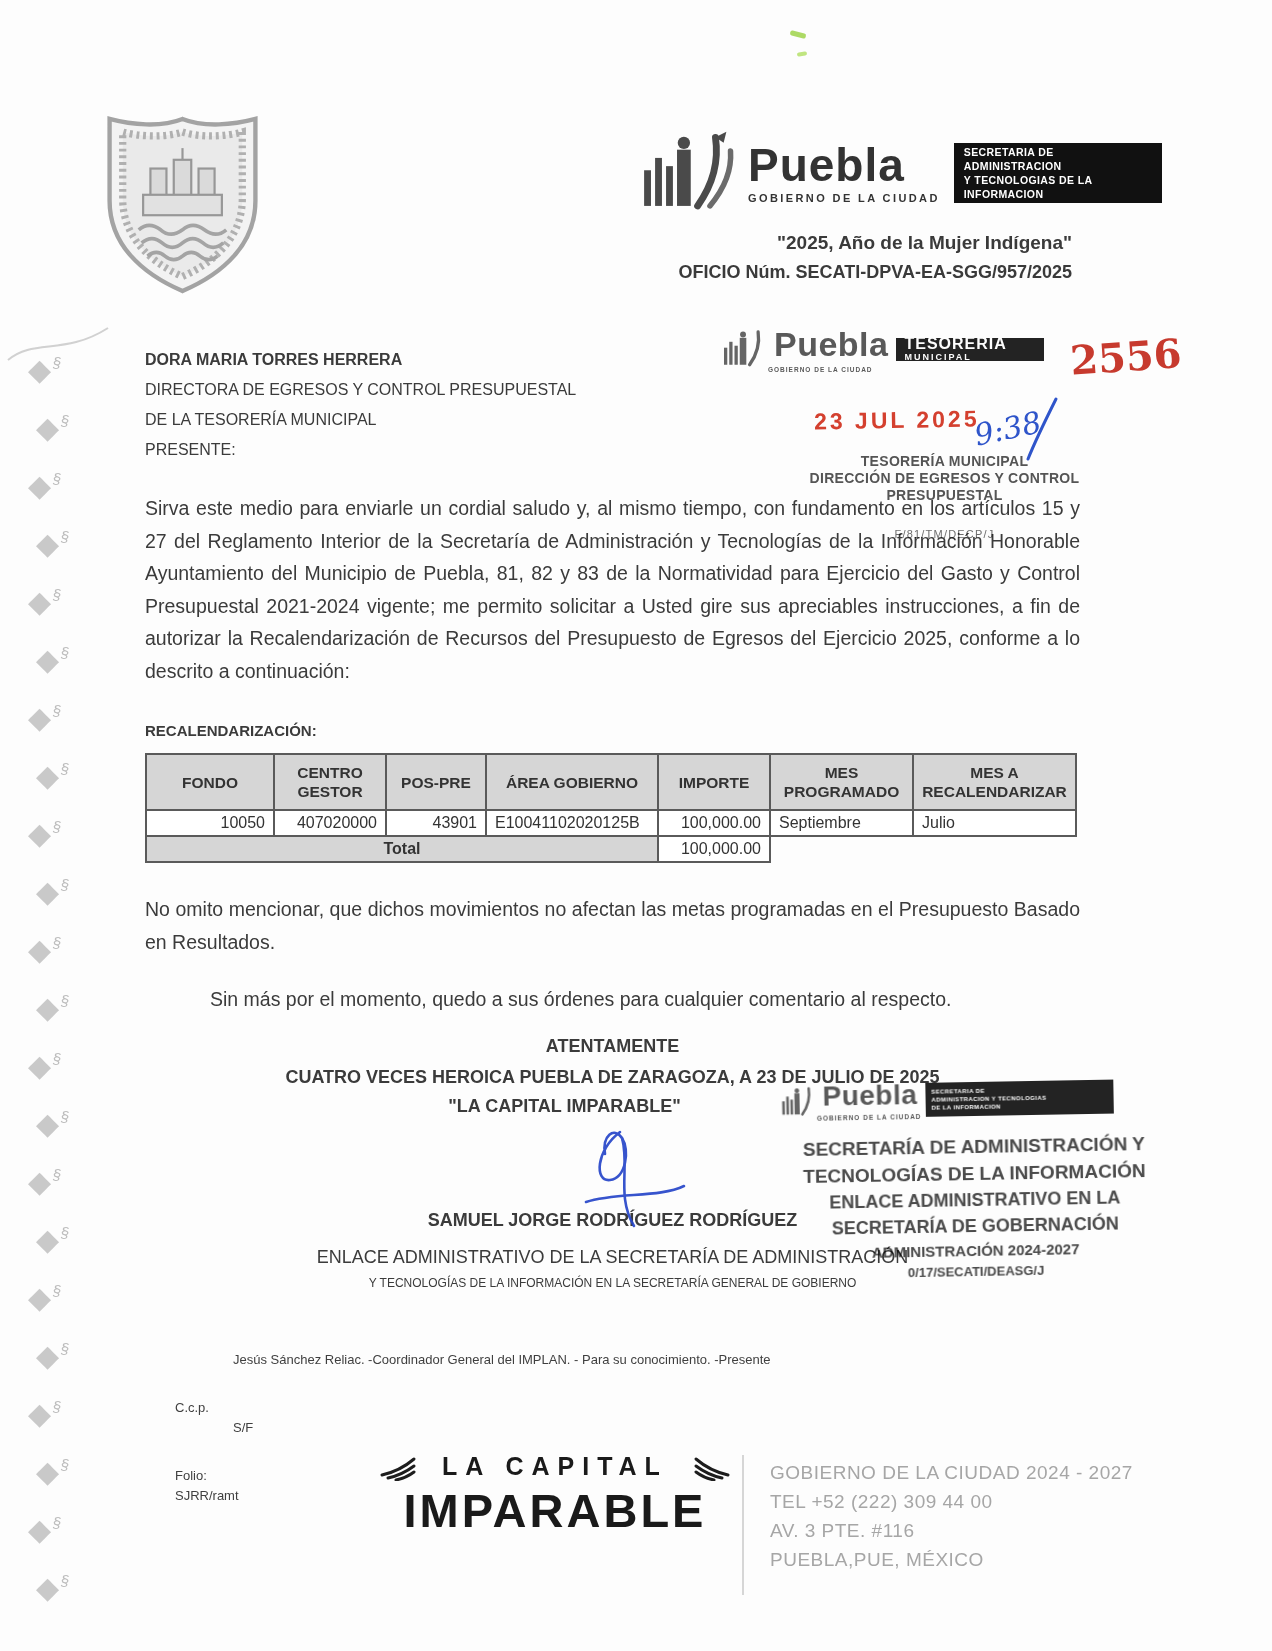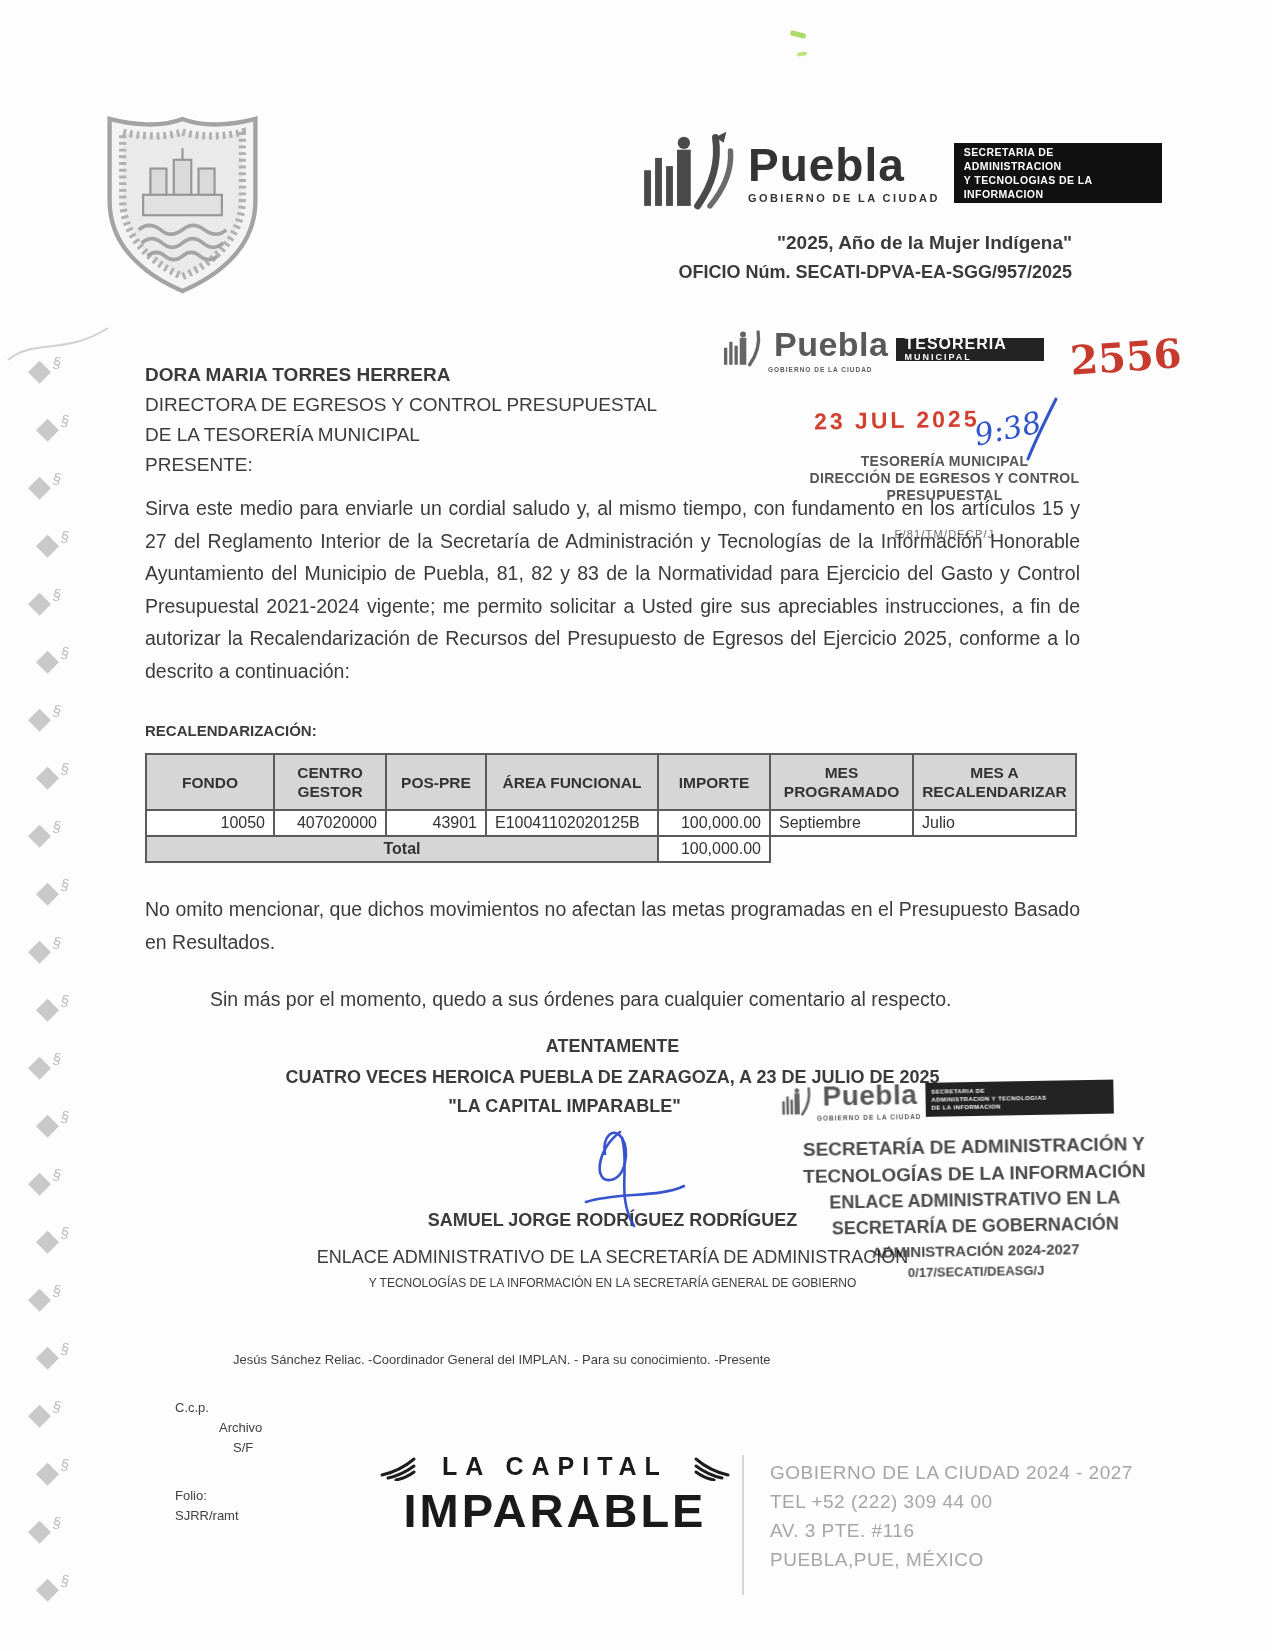--- a/index.html
+++ b/index.html
@@ -34,21 +34,21 @@
   .brand-sub { font-size:11px; font-weight:bold; color:#333; letter-spacing:2.4px; margin-top:4px; }
   .black-box { background:#111; color:#fff; padding:8px 10px; display:flex; flex-direction:column; justify-content:center; }
   .hdr-box { width:208px; height:60px; }
   .hdr-box span { font-size:10.5px; font-weight:bold; letter-spacing:.4px; line-height:14px; }
 
   .quote-block { position:absolute; right:200px; top:232px; text-align:right; z-index:2; }
   .quote { font-size:19px; font-weight:bold; color:#3a3a3a; }
   .oficio { font-size:18px; font-weight:bold; color:#3a3a3a; margin-top:8px; }
 
   
-  .recipient { position:absolute; left:145px; top:360px; font-size:19px; line-height:30px; z-index:2; }
+  .recipient { position:absolute; left:145px; top:345px; font-size:16px; line-height:30px; z-index:2; }
   .recipient .name { font-weight:bold; }
 
   
   .stamp { mix-blend-mode:multiply; }
   .stamp-rec { position:absolute; left:722px; top:325px; width:445px; z-index:3; }
   .mini-logo { display:flex; align-items:center; opacity:.92; }
   .mini-word { font-size:34px; font-weight:bold; color:#4c4c4c; letter-spacing:.5px; margin:0 8px 0 6px; }
   .mini-sub { font-size:6.5px; font-weight:bold; color:#4c4c4c; letter-spacing:1px; margin-top:2px; }
   .mini-brand { display:flex; flex-direction:column; }
   .rec-box { width:148px; height:23px; padding:4px 8px; }
@@ -253,21 +253,21 @@
           <col style="width:172px">
         <col style="width:112px">
           <col style="width:143px">
           <col style="width:163px">
       </colgroup>
       <tbody>
           <tr>
         <th>FONDO</th>
         <th>CENTRO GESTOR</th>
         <th>POS-PRE</th>
-        <th>ÁREA FUNCIONAL</th>
+        <th>ÁREA GOBIERNO</th>
         <th>IMPORTE</th>
         <th>MES PROGRAMADO</th>
         <th>MES A RECALENDARIZAR</th>
       </tr>
       <tr>
         <td class="num">10050</td>
         <td class="num">407020000</td>
         <td class="num">43901</td>
         <td class="ctr">E10041102020125B</td>
         <td class="num">100,000.00</td>
@@ -337,23 +337,20 @@
       <div class="l6">0/17/SECATI/DEASG/J</div>
     </div>
   </div>
 
   <div class="ccp">
     <div class="ccp-row">
       <span class="lbl">C.c.p.</span>
       <span>Jesús Sánchez Reliac. -Coordinador General del IMPLAN. - Para su conocimiento. -Presente</span>
     </div>
     <div class="ccp-row">
-      <span class="ind">Archivo</span>
-    </div>
-    <div class="ccp-row">
       <span class="lbl">Folio:</span>
       <span>S/F</span>
     </div>
     <div class="ccp-row">
       <span>SJRR/ramt</span>
     </div>
   </div>
 
   <div class="footer-logo">
     <div class="fl-top">

